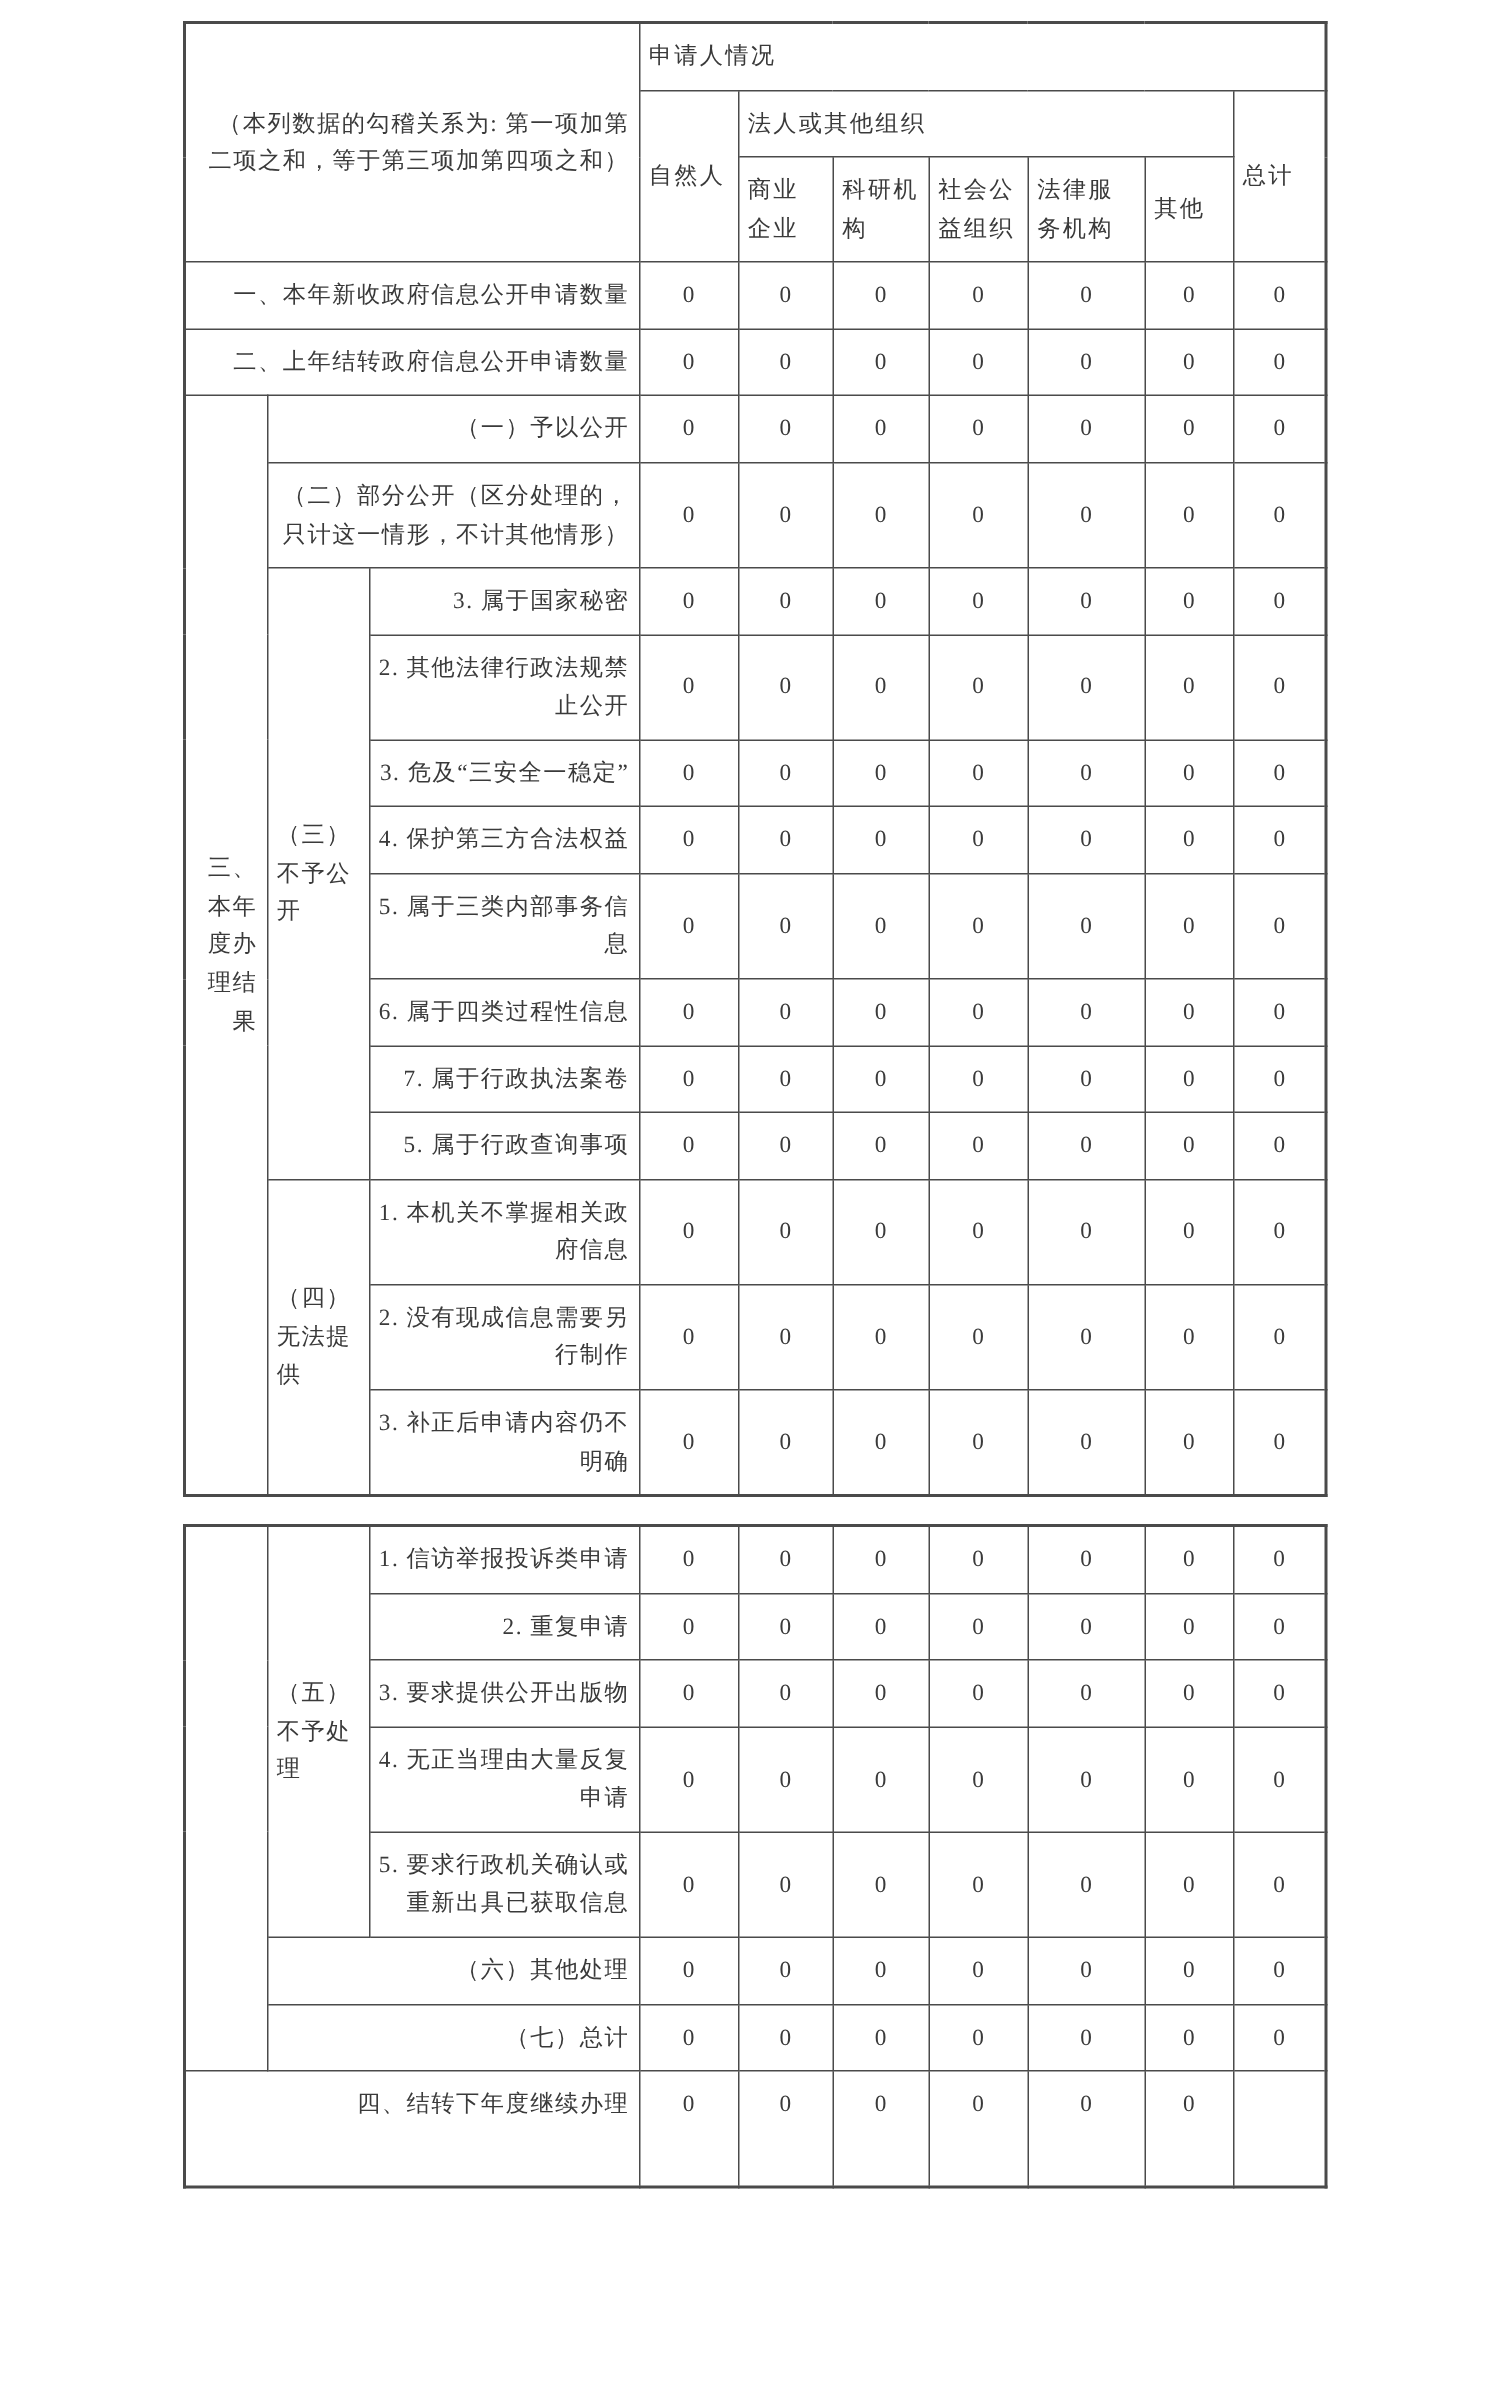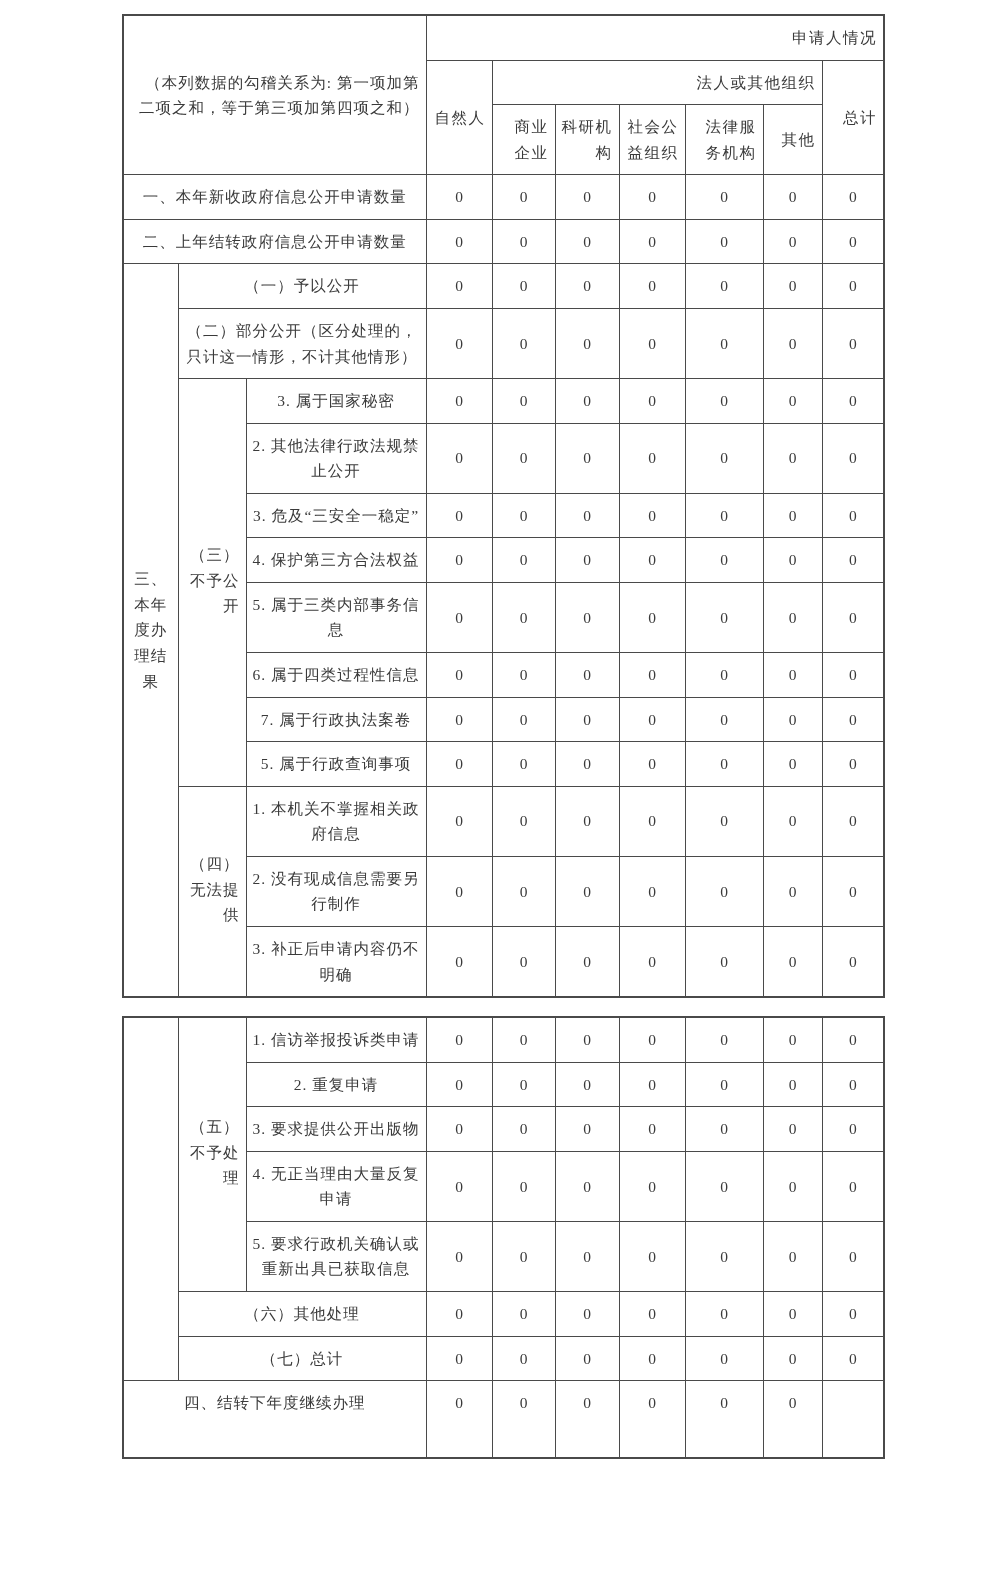--- a/index.html
+++ b/index.html
@@ -25,25 +25,25 @@
     border: 1px solid #4a4a4a;
     font-size: 15.5px;
     line-height: 1.65;
     vertical-align: middle;
     padding: 9px 6px;
     word-break: break-all;
     overflow: hidden;
   }
   .t1 { margin-top: 14px; }
   .t2 { margin-top: 18px; }
-  .hdr { text-align: right; letter-spacing: 1.5px; padding: 8px 8px; margin-left: 11px; }
-  .lbl { text-align: center; letter-spacing: 1px; }
+  .hdr { text-align: left; letter-spacing: 1.5px; padding: 8px 8px; margin-left: 11px; }
+  .lbl { text-align: right; letter-spacing: 1px; }
   .note { text-align: right; letter-spacing: 1px; line-height: 2.05; padding: 9px 8px; }
-  .vlab { text-align: center; letter-spacing: 1px; line-height: 2.3; padding: 6px 8px; margin-left: 10px; }
-  .glab { text-align: right; letter-spacing: 1px; line-height: 2.2; padding: 6px 6px; font-family: Liberation Mono, monospace; }
+  .vlab { text-align: right; letter-spacing: 1px; line-height: 2.3; padding: 6px 8px; margin-left: 10px; }
+  .glab { text-align: left; letter-spacing: 1px; line-height: 2.2; padding: 6px 6px; }
   .num {
     text-align: center;
     font-size: 15px;
     letter-spacing: 0;
     font-family: "Liberation Serif", "DejaVu Serif", serif;
   }
   .bb2 { border-bottom-width: 2px; }
   tr.toprow td { vertical-align: top; height: 58px; }
 </style>
 </head>

